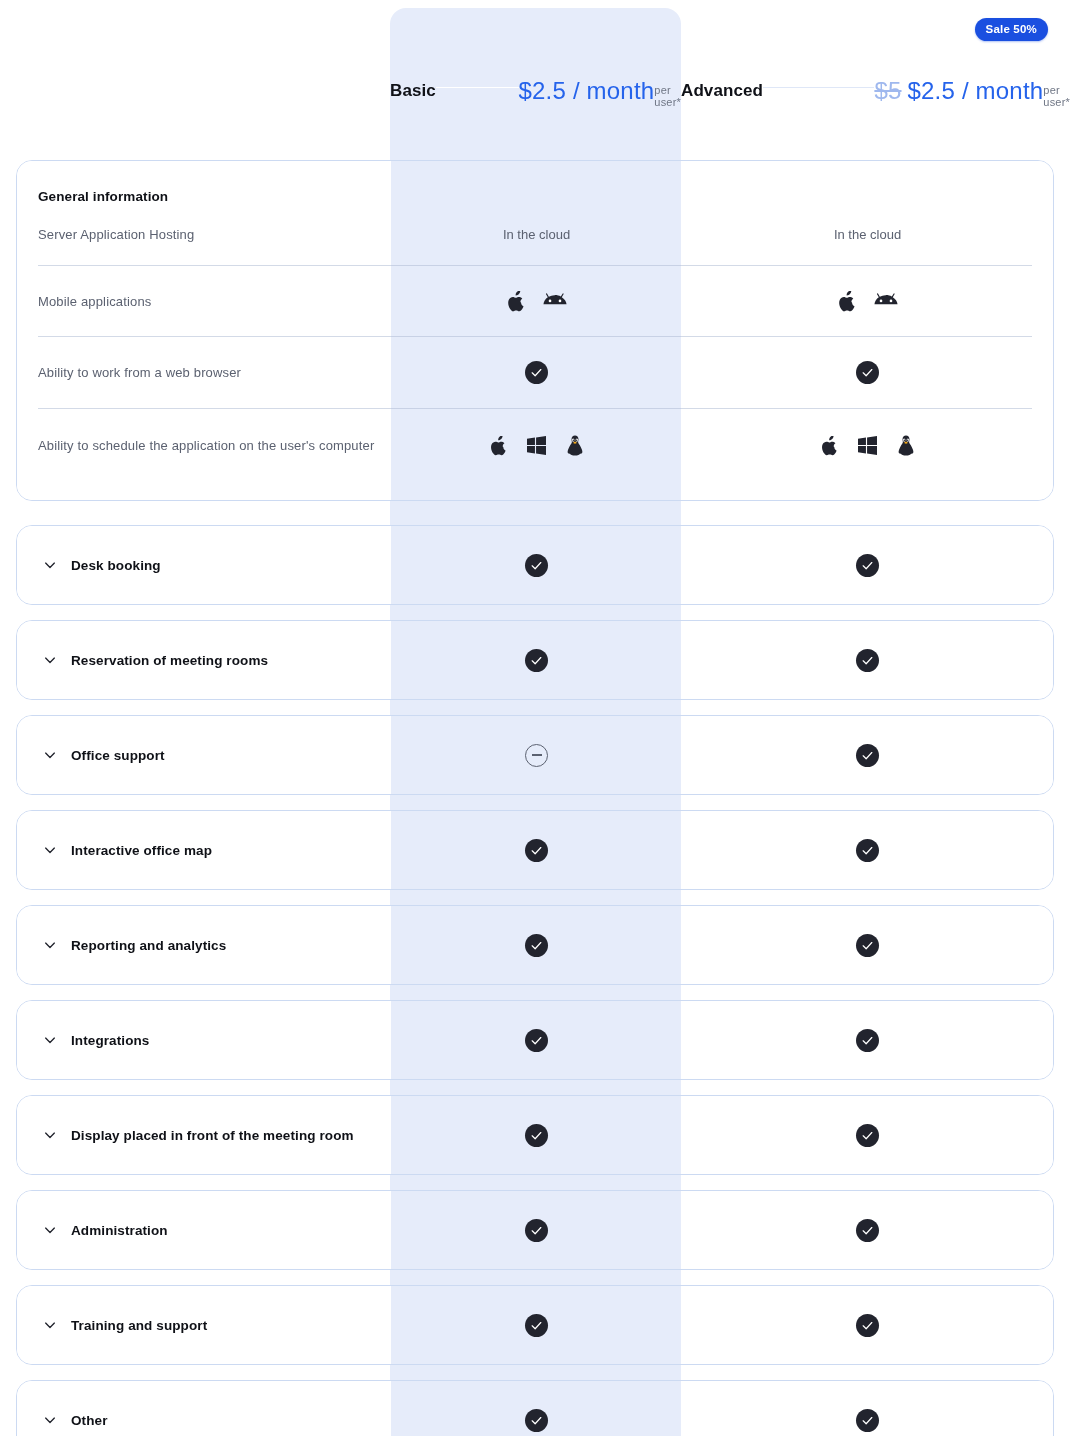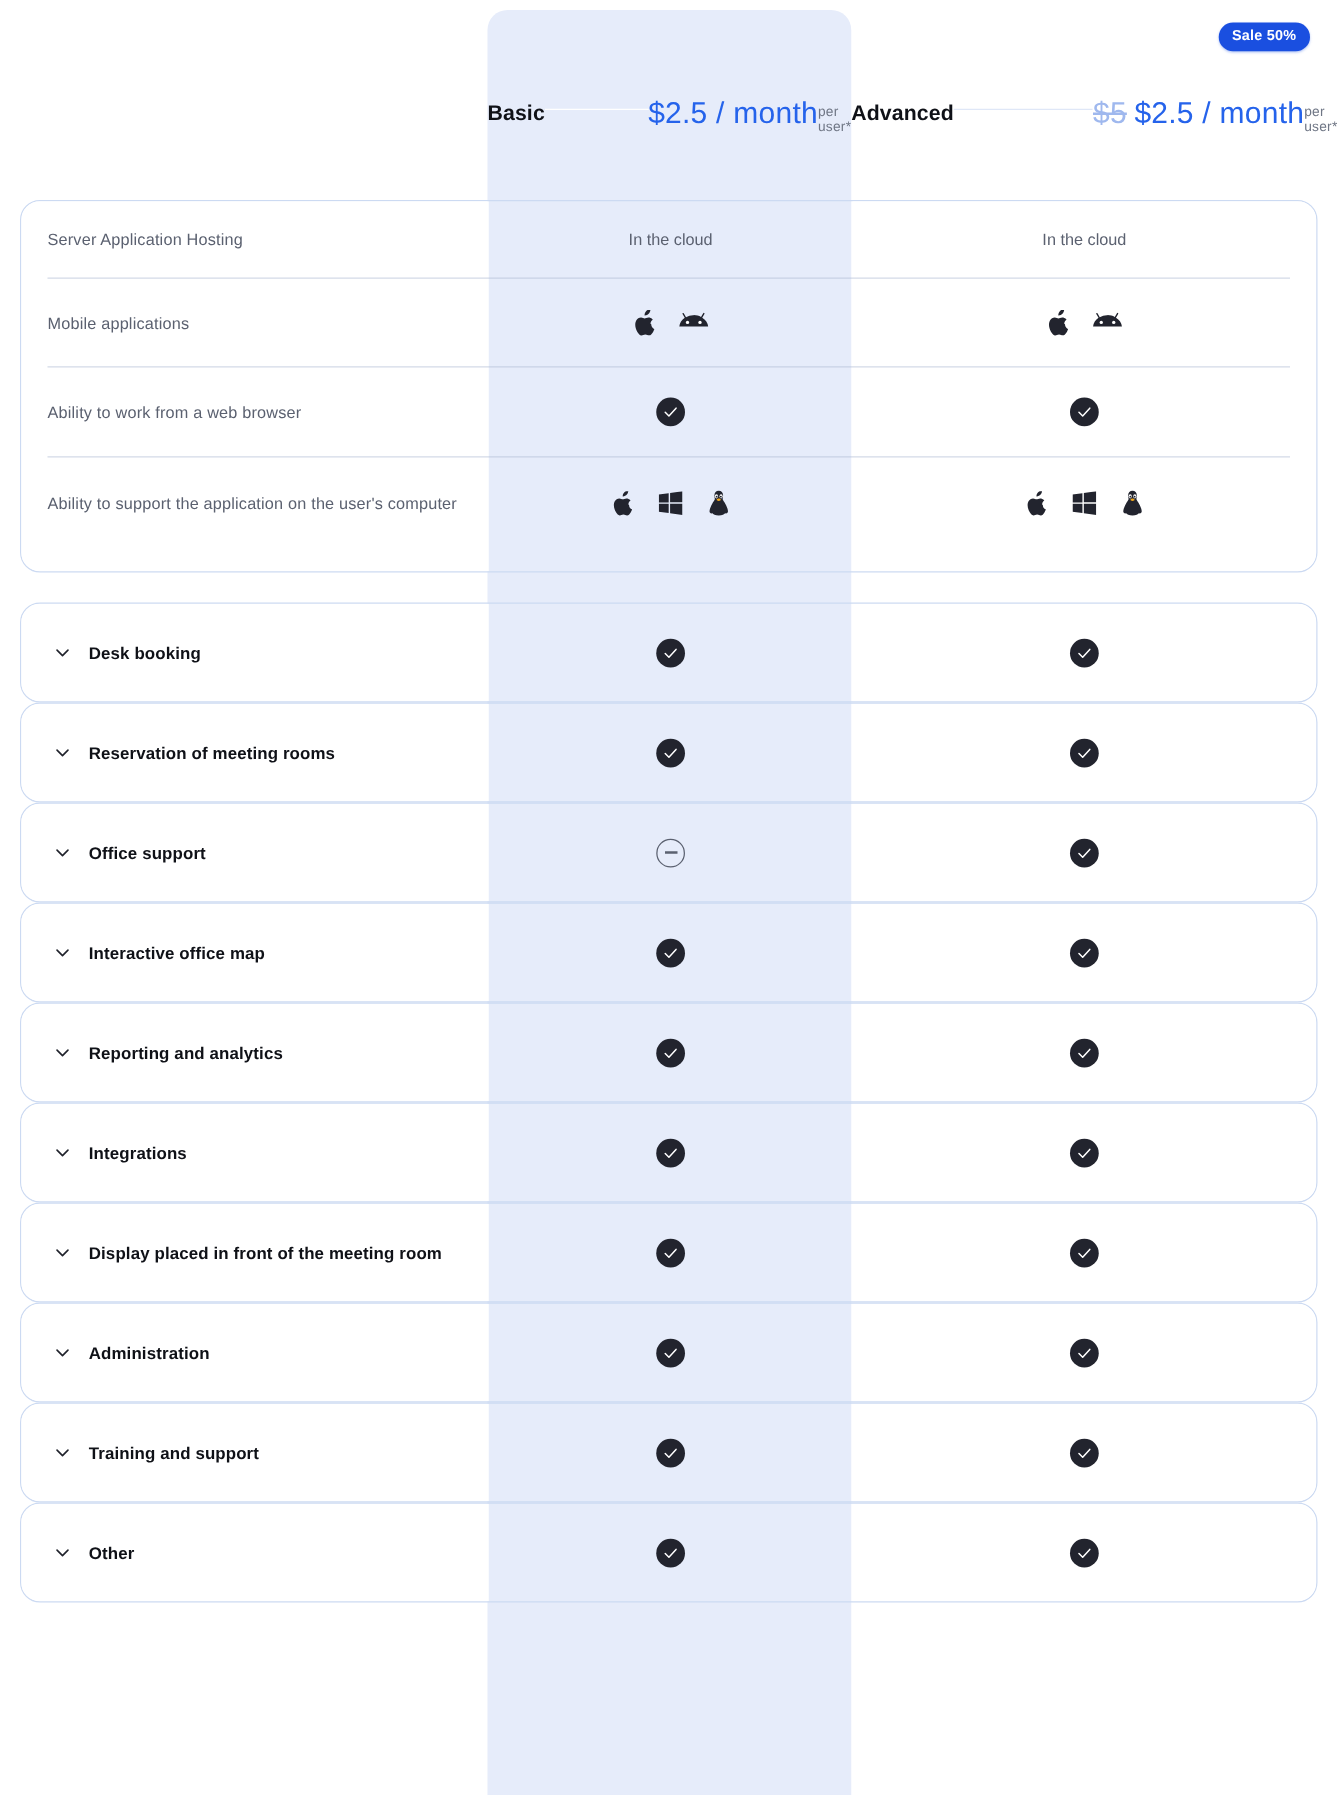--- a/index.html
+++ b/index.html
@@ -77,21 +77,21 @@
     box-shadow:0 1px 2px rgba(26,79,224,.35);
   }
 
   
   .cards{position:relative;z-index:2;padding:0 16px;}
   .card{
     position:relative;
     border:1px solid var(--card-border);
     border-radius:16px;
     background:transparent;
-    margin-bottom:0;
+    margin-bottom:15px;
     overflow:hidden;
   }
   
   .card .mask-l,.card .mask-r{
     position:absolute;top:0;bottom:0;background:#fff;z-index:0;
   }
   .card .mask-l{left:0;width:374px;}
   .card .mask-r{left:665px;right:0;}
 
   .card-inner{position:relative;z-index:1;}
@@ -181,20 +181,21 @@
   </div>
 
   <div class="sale-badge">Sale 50%</div>
 
   <div class="cards">
 
     <div class="card" style="margin-bottom:24px;">
       <div class="mask-l"></div>
       <div class="mask-r"></div>
       <div class="card-inner">
+        <div class="gi-title">General information</div>
 
         <div class="row gi-row" style="min-height:61px;">
           <div class="r-label">Server Application Hosting</div>
           <div class="r-cell">In the cloud</div>
           <div class="r-cell adv">In the cloud</div>
         </div>
         <div class="hr"></div>
 
         <div class="row gi-row" style="min-height:70px;">
           <div class="r-label">Mobile applications</div>
@@ -236,21 +237,21 @@
             <span class="check">
               <svg viewBox="0 0 24 24" aria-hidden="true">
                   <polyline points="4,12.5 9.5,18 20,6.5" stroke-linecap="round" stroke-linejoin="round"></polyline>
                 </svg>
             </span>
           </div>
         </div>
         <div class="hr"></div>
 
         <div class="row gi-row" style="min-height:73px;">
-          <div class="r-label">Ability to support the application on the user's computer</div>
+          <div class="r-label">Ability to schedule the application on the user's computer</div>
           <div class="r-cell" style="gap:20px;">
             <svg class="ic" width="17" height="20" viewBox="0 0 20 24" aria-hidden="true">
               <path class="ic-dark" d="M13.6 3.2c.9-1.1 1.5-2.6 1.3-4.1-1.3.05-2.9.9-3.9 2-.85.95-1.6 2.5-1.35 3.95 1.45.1 2.95-.75 3.95-1.85z"></path>
               <path class="ic-dark" d="M15 12.6c.02-2.5 2.05-3.7 2.15-3.76-1.18-1.72-3-1.96-3.65-1.99-1.55-.12-3.03.9-3.82.9-.8 0-2.02-.88-3.32-.86C4.6 6.92 2.9 7.96 1.98 9.6c-1.9 3.3-.48 8.18 1.36 10.86.9 1.31 1.98 2.79 3.4 2.74 1.36-.05 1.88-.88 3.53-.88 1.64 0 2.1.88 3.53.86 1.46-.03 2.4-1.34 3.3-2.66 1.03-1.52 1.45-3 1.47-3.08-.03-.01-2.82-1.08-2.85-4.32z"></path>
             </svg>
             <svg class="ic" width="19" height="19" viewBox="0 0 22 22" aria-hidden="true">
               <path class="ic-dark" d="M0 3.1 9.2 1.8v8.6H0zM10.5 1.6 22 0v10.3H10.5zM0 11.6h9.2v8.6L0 18.9zM10.5 11.6H22V22l-11.5-1.6z"></path>
             </svg>
             <svg class="ic" width="18" height="21" viewBox="0 0 22 26" aria-hidden="true">
               <path class="ic-dark" d="M11 .7c2.6 0 4.3 2 4.3 4.7 0 1.5-.4 2.3-.4 3.5 0 1 .9 1.9 1.9 3.6 1.1 1.9 2.2 4 2.8 5.9.5 1.6.8 3 .2 3.9-.5.8-1.6 1-2.6.8-.4 1.2-2.9 2.2-6.2 2.2s-5.8-1-6.2-2.2c-1 .2-2.1 0-2.6-.8-.6-.9-.3-2.3.2-3.9.6-1.9 1.7-4 2.8-5.9C6.2 10.8 7.1 9.9 7.1 8.9c0-1.2-.4-2-.4-3.5C6.7 2.7 8.4.7 11 .7z"></path>

